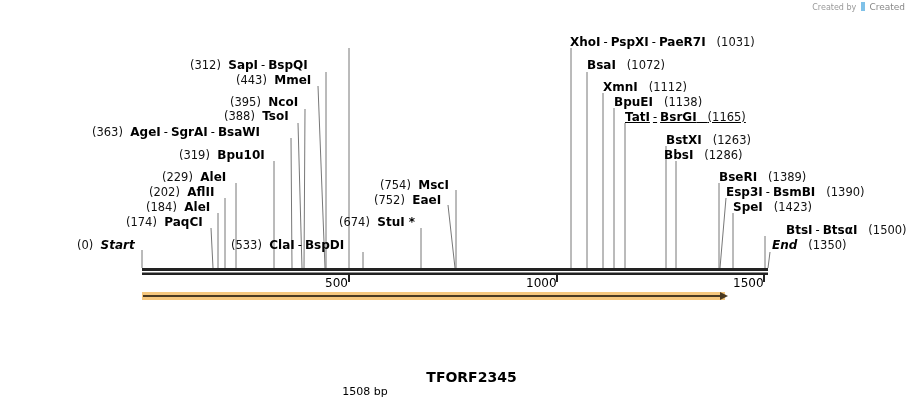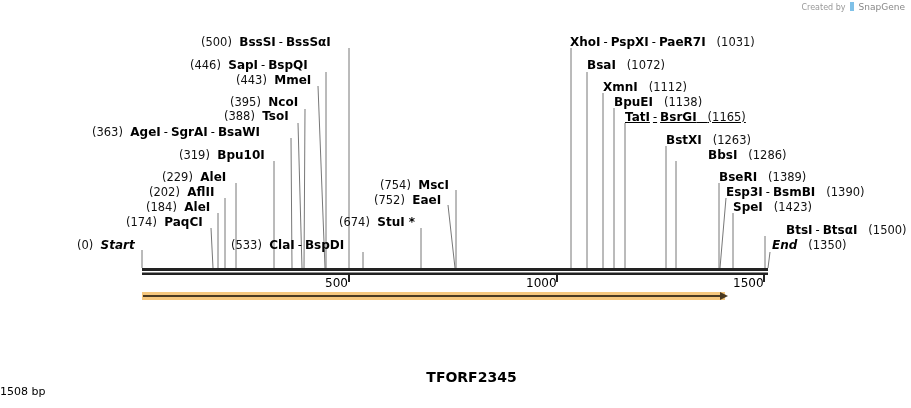--- a/index.html
+++ b/index.html
@@ -8,33 +8,33 @@
   #map { position:absolute; left:0; top:0; width:911px; height:408px; }
   .lbl { position:absolute; white-space:nowrap; font-size:11.5px; line-height:14px; }
   .lbl .pos { font-weight:normal; color:#111; }
   .lbl .nm { font-weight:bold; font-size:12px; }
   .lbl .sep { font-weight:normal; margin:0 3px; }
   .lbl .em { font-style:italic; font-weight:bold;margin-top:18px; }
   .credit { position:absolute; right:6px; top:2px; font-size:8px; color:#999; }
   .credit .brand { color:#888; font-size:9px; }
   .title { position:absolute; left:16px; width:911px; text-align:center; top:369px;
            font-weight:bold; font-size:14px; }
-  .subtitle { position:absolute; left:0; width:730px; text-align:left; top:385px;
+  .subtitle { position:absolute; left:0; width:730px; text-align:center; top:385px;
            font-size:11px; }
   .tick { position:absolute; font-size:12px; }
 </style>
 </head>
 <body>
 
 <div id="map">
 
   <div class="credit">
     <span>Created by</span>
     <span style="display:inline-block;width:4px;height:9px;background:#7fc1e8;margin:0 2px;vertical-align:-1px;"></span>
-    <span class="brand">SnapGene</span>
+    <span class="brand">Created</span>
   </div>
 
   <svg width="911" height="408" style="position:absolute;left:0;top:0;">
 
     <rect x="142" y="268" width="626" height="3" fill="#222"></rect>
     <rect x="142" y="272.5" width="626" height="2.5" fill="#222"></rect>
 
     <rect x="348" y="275" width="2" height="7" fill="#222"></rect>
     <rect x="556" y="275" width="2" height="7" fill="#222"></rect>
     <rect x="763" y="275" width="2" height="7" fill="#222"></rect>
@@ -74,26 +74,22 @@
       <line x1="733" y1="213" x2="733" y2="268"></line>
       <line x1="765" y1="236" x2="765" y2="268"></line>
       <line x1="770" y1="252" x2="768" y2="268"></line>
     </g>
   </svg>
 
   <span class="tick" style="left:325px;top:276px;">500</span>
   <span class="tick" style="left:526px;top:276px;">1000</span>
   <span class="tick" style="left:733px;top:276px;">1500</span>
 
-  <div class="lbl" style="left:201px;top:35px;">
-    <span class="pos">(500)</span>&nbsp;
-    <span class="nm">BssSI</span><span class="sep">-</span><span class="nm">BssSαI</span>
-  </div>
   <div class="lbl" style="left:190px;top:58px;">
-    <span class="pos">(446)</span>&nbsp;
+    <span class="pos">(312)</span>&nbsp;
     <span class="nm">SapI</span><span class="sep">-</span><span class="nm">BspQI</span>
   </div>
   <div class="lbl" style="left:236px;top:73px;">
     <span class="pos">(443)</span>&nbsp;
     <span class="nm">MmeI</span>
   </div>
   <div class="lbl" style="left:230px;top:95px;">
     <span class="pos">(395)</span>&nbsp;
     <span class="nm">NcoI</span>
   </div>
@@ -163,21 +159,21 @@
     <span class="pos">(1138)</span>
   </div>
   <div class="lbl" style="left:625px;top:110px;text-decoration:underline;">
     <span class="nm">TatI</span><span class="sep">-</span><span class="nm">BsrGI</span>&nbsp;&nbsp;
     <span class="pos">(1165)</span>
   </div>
   <div class="lbl" style="left:666px;top:133px;">
     <span class="nm">BstXI</span>&nbsp;&nbsp;
     <span class="pos">(1263)</span>
   </div>
-  <div class="lbl" style="left:708px;top:148px;">
+  <div class="lbl" style="left:664px;top:148px;">
     <span class="nm">BbsI</span>&nbsp;&nbsp;
     <span class="pos">(1286)</span>
   </div>
   <div class="lbl" style="left:719px;top:170px;">
     <span class="nm">BseRI</span>&nbsp;&nbsp;
     <span class="pos">(1389)</span>
   </div>
   <div class="lbl" style="left:726px;top:185px;">
     <span class="nm">Esp3I</span><span class="sep">-</span><span class="nm">BsmBI</span>&nbsp;&nbsp;
     <span class="pos">(1390)</span>

